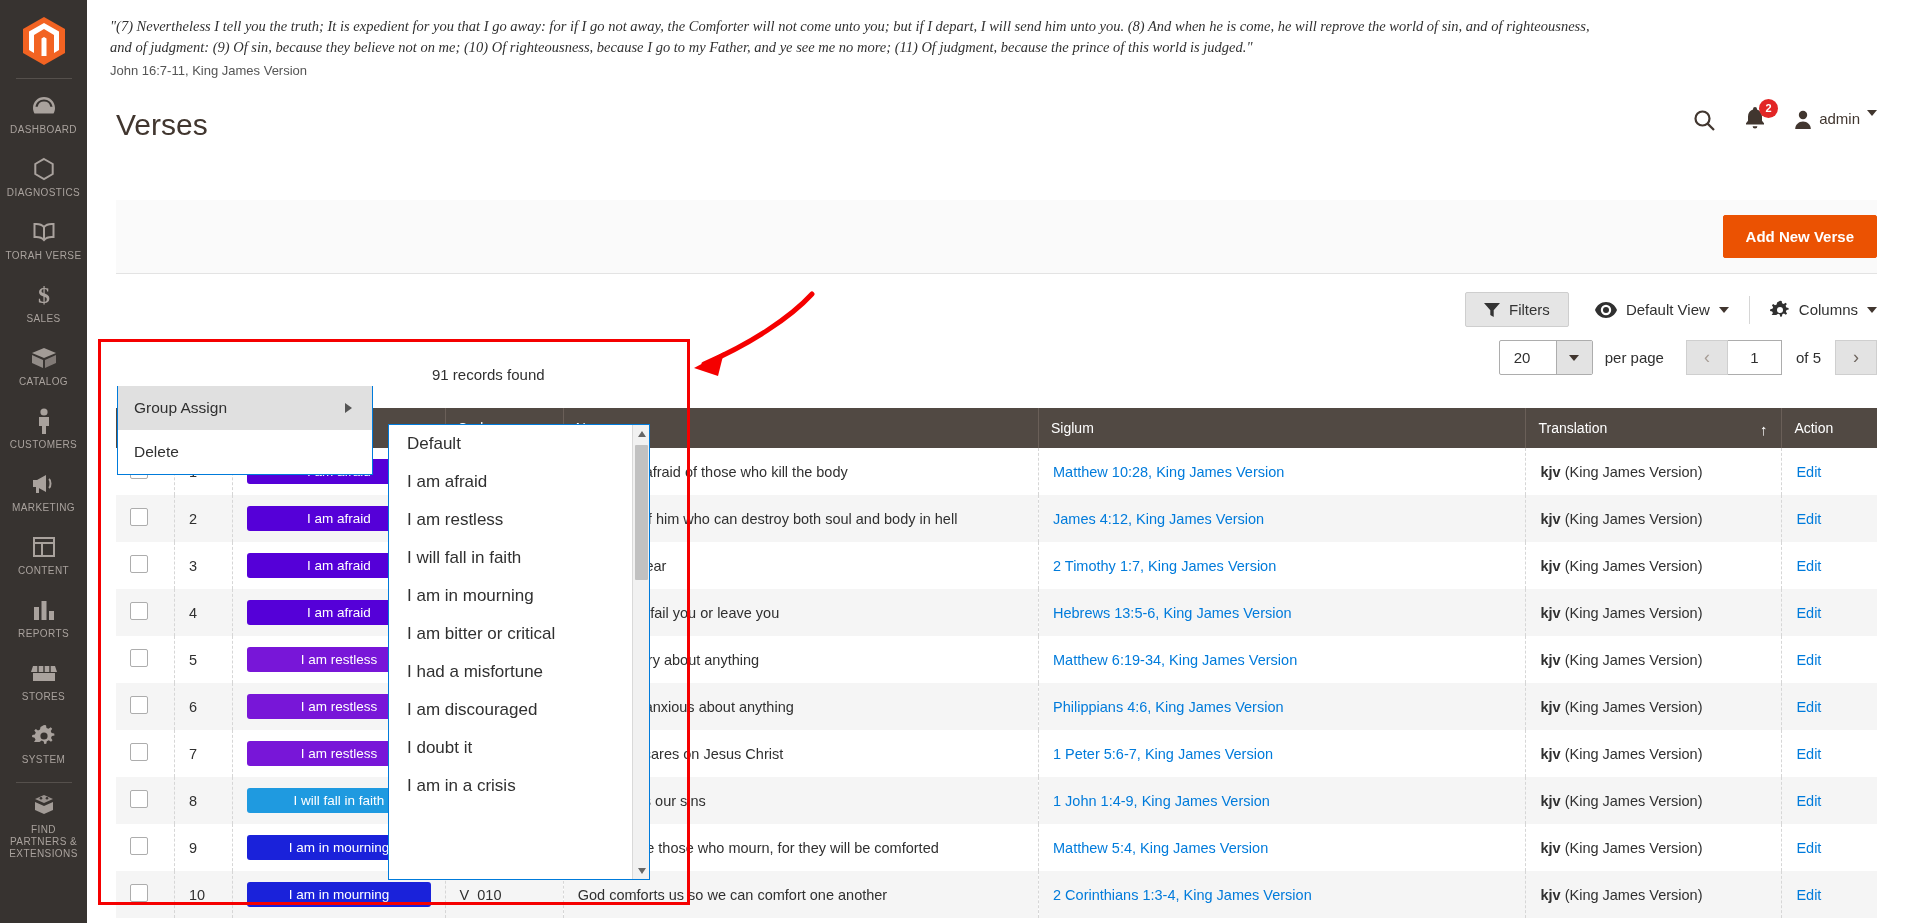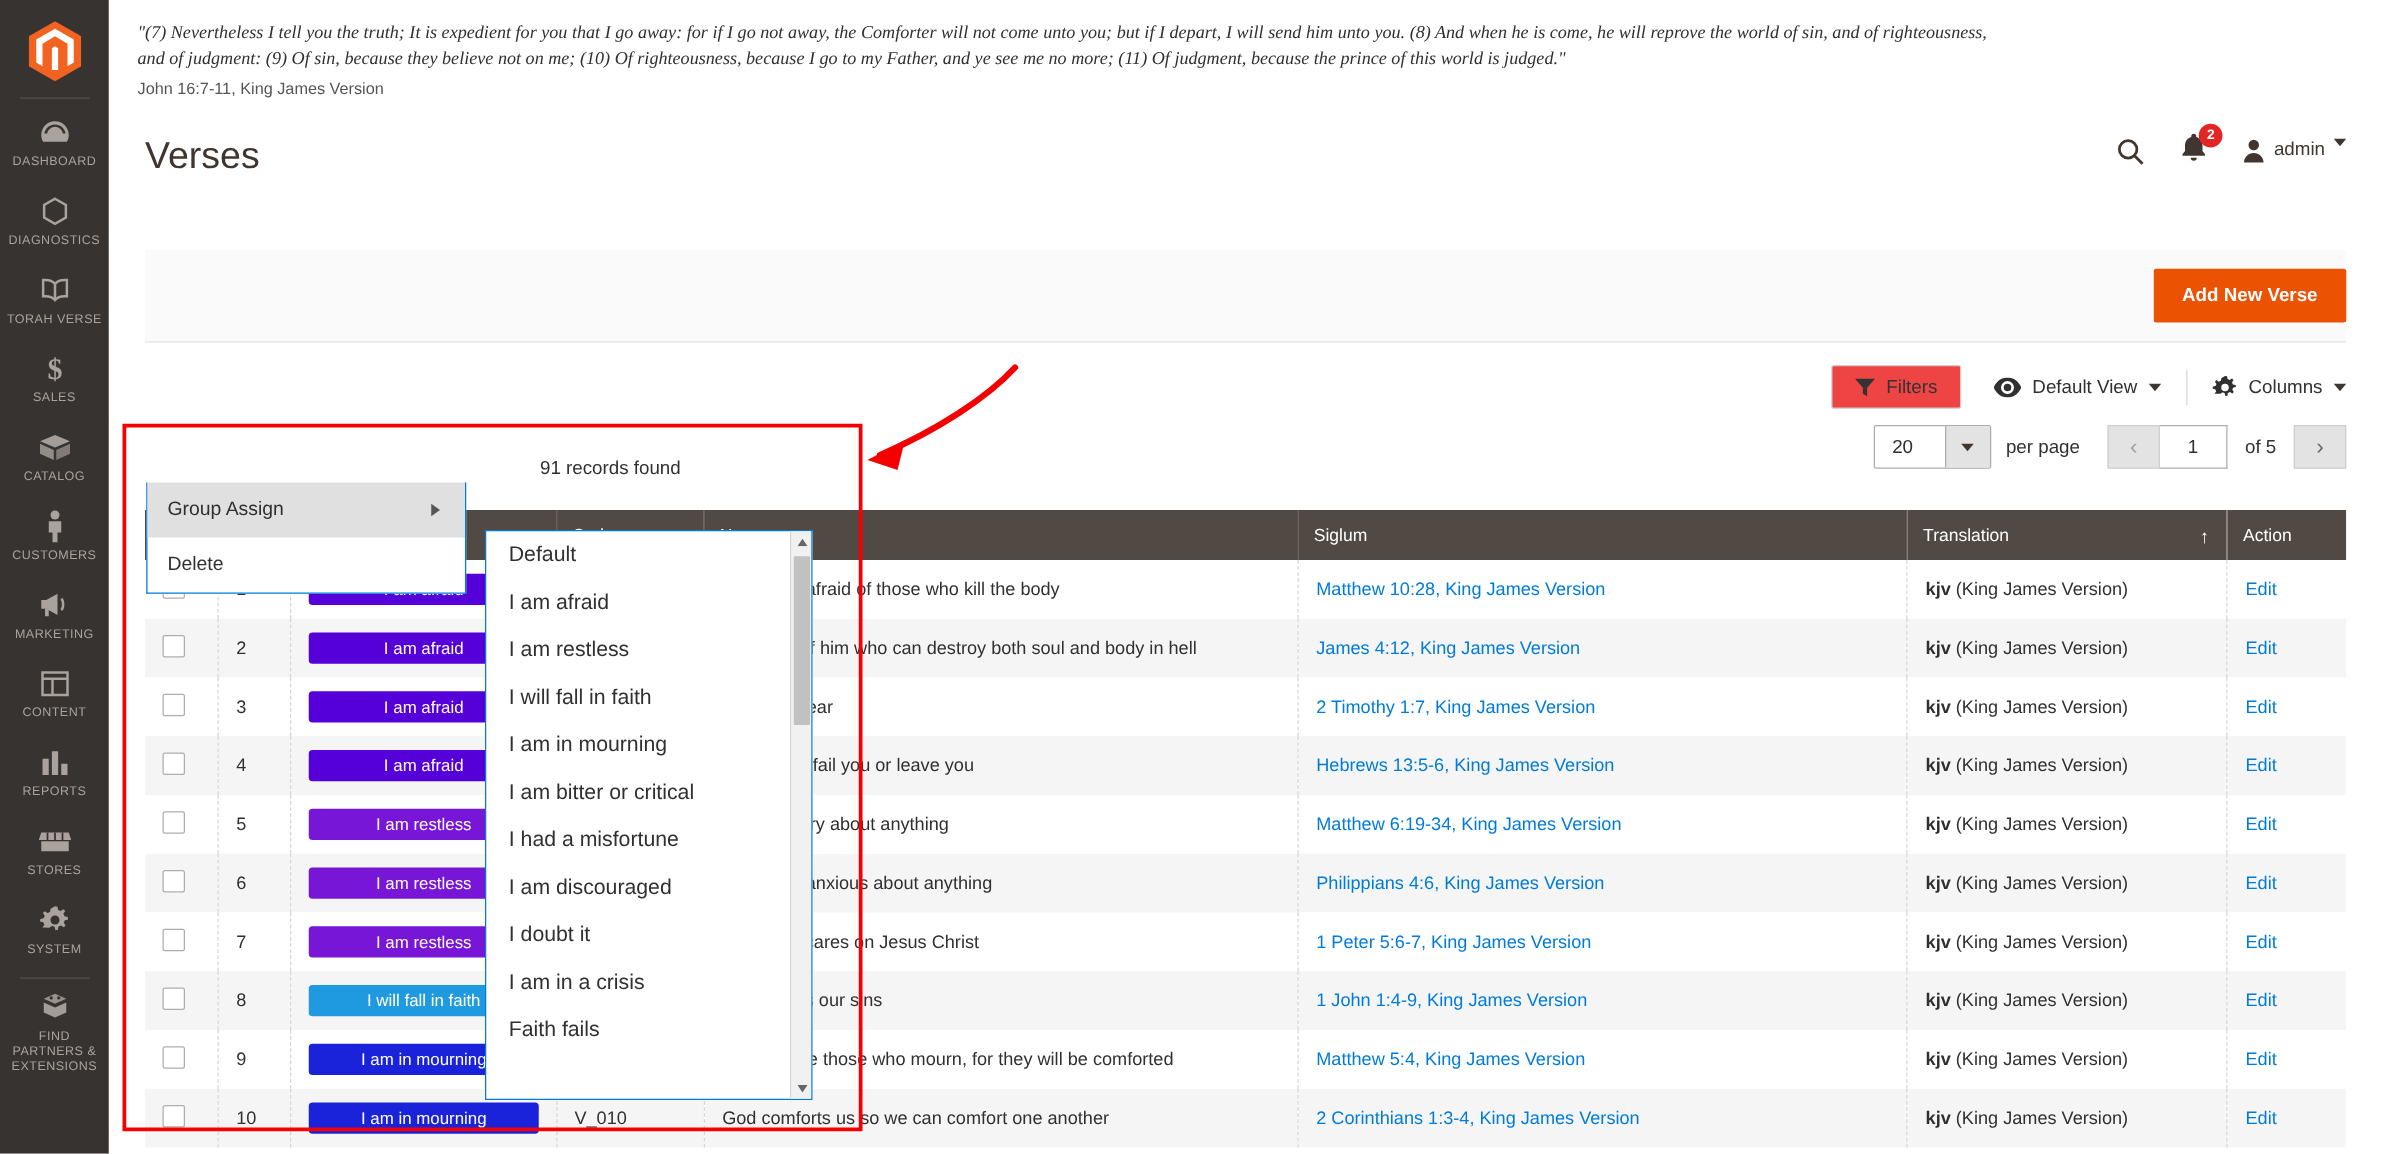--- a/index.html
+++ b/index.html
@@ -69,21 +69,21 @@
     position: absolute; right: 0px; top: 15px;
     background: #eb5202; color: #fff; border: 1px solid #eb5202;
     font-size: 15px; font-weight: bold; padding: 12px 22px; cursor: pointer;
     font-family: "Liberation Sans", sans-serif; border-radius: 2px;
   }
 
   
   .grid-toolbar { position: absolute; left: 116px; top: 292px; right: 28px; height: 76px; }
   .tb-right-top { position: absolute; right: 0; top: 0; display: flex; align-items: center; gap: 0; }
   .btn-filters {
-    background: #ef4444; border: 1px solid #cecece; border-radius: 2px;
+    background: #e5e5e5; border: 1px solid #cecece; border-radius: 2px;
     padding: 8px 18px; font-size: 15px; color: #333; cursor: pointer;
     display: flex; align-items: center; gap: 9px; font-family: "Liberation Sans", sans-serif;
   }
   .view-ctl { display: flex; align-items: center; gap: 9px; margin-left: 26px; cursor: pointer; font-size: 15px; color: #303030; }
   .tb-sep { width: 1px; height: 28px; background: #d6d6d6; margin: 0 20px; }
   .cols-ctl { display: flex; align-items: center; gap: 9px; cursor: pointer; font-size: 15px; color: #303030; }
 
   .tb-right-bottom { position: absolute; right: 0; top: 48px; display: flex; align-items: center; }
   .pp-select {
     display: flex; align-items: center; border: 1px solid #adadad; border-radius: 2px;
@@ -582,21 +582,20 @@
         <div class="sm-item">Default</div>
         <div class="sm-item">I am afraid</div>
         <div class="sm-item">I am restless</div>
         <div class="sm-item">I will fall in faith</div>
         <div class="sm-item">I am in mourning</div>
         <div class="sm-item">I am bitter or critical</div>
         <div class="sm-item">I had a misfortune</div>
         <div class="sm-item">I am discouraged</div>
         <div class="sm-item">I doubt it</div>
         <div class="sm-item">I am in a crisis</div>
-        <div class="sm-item">Faith fails</div>
       </div>
     <div class="sm-scroll">
       <div class="sm-arrow-up">
         <svg width="8" height="6" viewBox="0 0 8 6" fill="#666">
             <path d="M4 0l4 6H0z"></path>
           </svg>
       </div>
       <div class="sm-thumb"></div>
       <div class="sm-arrow-dn">
         <svg width="8" height="6" viewBox="0 0 8 6" fill="#666">

